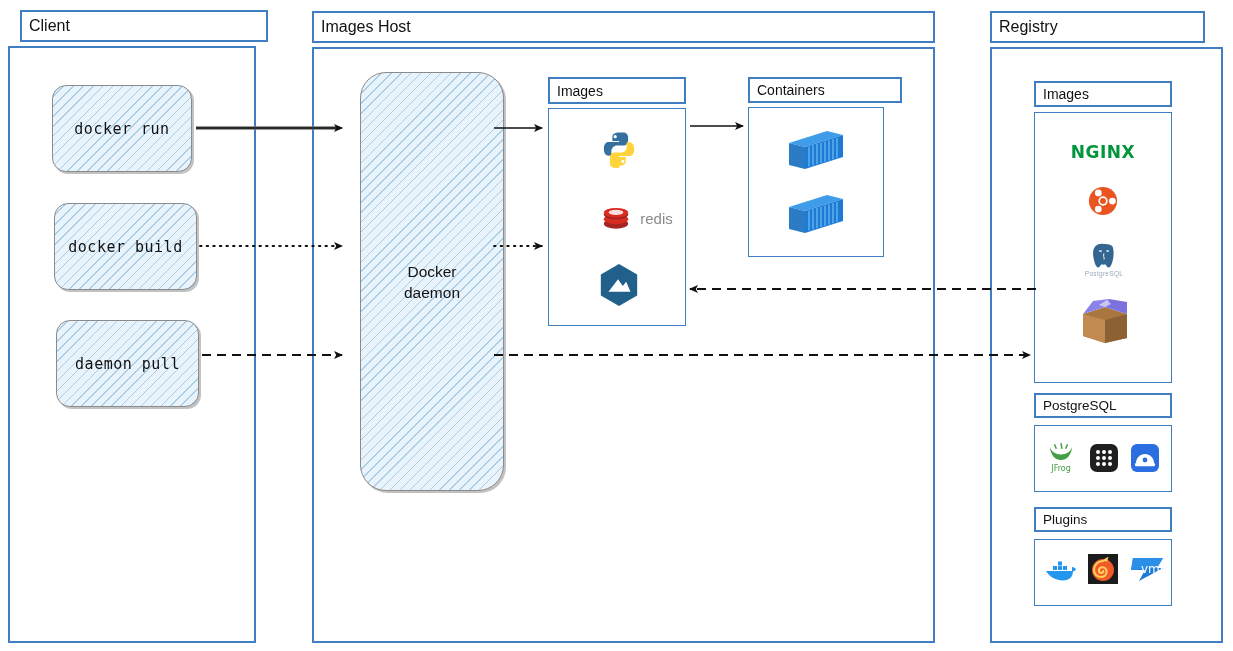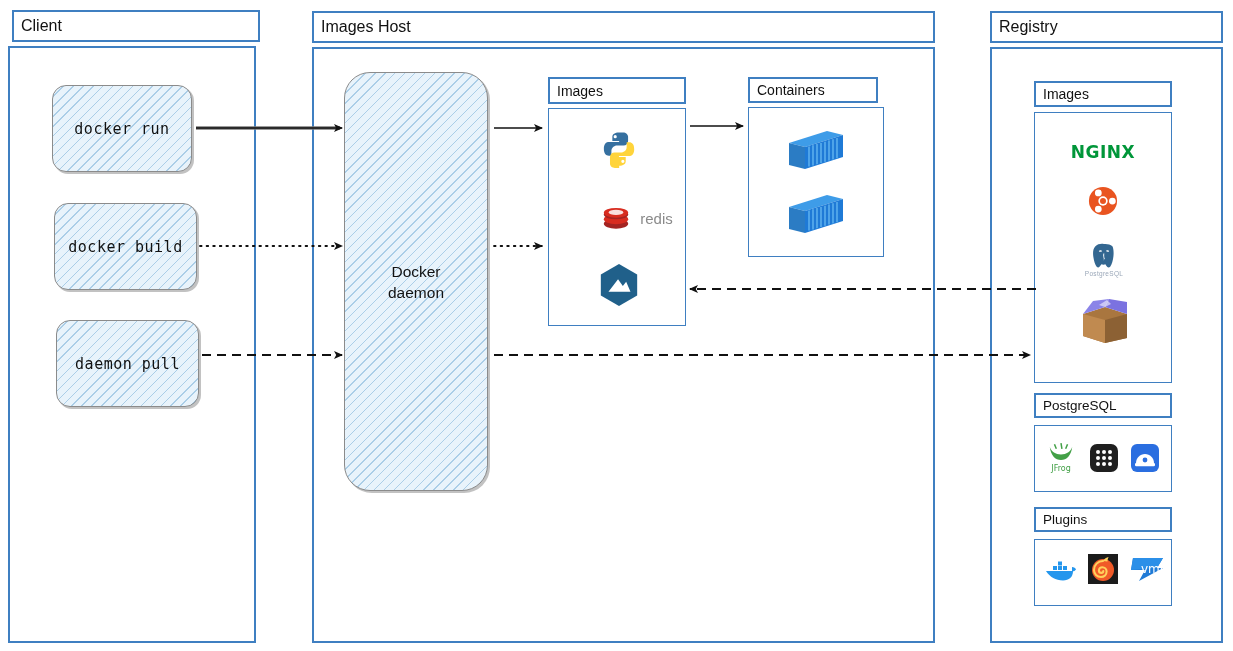--- a/index.html
+++ b/index.html
@@ -42,41 +42,41 @@
            color:#fff;}
   .jfrog-txt{font-family:"DejaVu Sans",sans-serif;font-weight:normal;font-size:8px;
              color:#43a047;}
   svg{display:block;}
 </style>
 </head>
 <body>
 
 <div class="stage">
 
-  <div class="hdr" style="left:12px;top:10px;width:248px;height:32px;">
+  <div class="hdr" style="left:20px;top:10px;width:248px;height:32px;">
     <span style="font-size:16px;">Client</span>
   </div>
   <div class="panel" style="left:8px;top:46px;width:248px;height:597px;"></div>
 
   <div class="sketch" style="left:54px;top:203px;width:143px;height:87px;">
     <span>docker build</span>
   </div>
   <div class="sketch" style="left:52px;top:85px;width:140px;height:87px;">
     <span>docker run</span>
   </div>
   <div class="sketch" style="left:56px;top:320px;width:143px;height:87px;">
     <span>daemon pull</span>
   </div>
 
   <div class="hdr" style="left:312px;top:11px;width:623px;height:32px;">
     <span style="font-size:16px;">Images Host</span>
   </div>
   <div class="panel" style="left:312px;top:47px;width:623px;height:596px;"></div>
 
-  <div class="sketch daemon" style="left:344px;top:72px;width:144px;height:419px;">
+  <div class="sketch daemon" style="left:360px;top:72px;width:144px;height:419px;">
     <span>Docker</span>
     <span>daemon</span>
   </div>
 
   <div class="hdr" style="left:548px;top:77px;width:138px;height:27px;">
     <span style="font-size:14px;">Images</span>
   </div>
   <div class="panel thin" style="left:548px;top:108px;width:138px;height:218px;"></div>
 
   <div class="icn" style="left:598px;top:128px;width:42px;height:42px;">
@@ -97,21 +97,21 @@
     <span class="lbl-redis">redis</span>
   </div>
 
   <div class="icn" style="left:597px;top:263px;width:44px;height:44px;">
     <svg width="42" height="44" viewBox="0 0 42 46">
       <polygon points="21,1 40,12 40,34 21,45 2,34 2,12" fill="#20608a"></polygon>
       <path d="M10 30 L20 17 L25 24 L28.5 19.5 L33 30 Z" fill="#ffffff"></path>
     </svg>
   </div>
 
-  <div class="hdr" style="left:748px;top:77px;width:130px;height:26px;">
+  <div class="hdr" style="left:748px;top:77px;width:154px;height:26px;">
     <span style="font-size:14px;">Containers</span>
   </div>
   <div class="panel thin" style="left:748px;top:107px;width:136px;height:150px;"></div>
 
   <div class="icn" style="left:786px;top:128px;width:60px;height:45px;">
     <svg width="58" height="43" viewBox="0 0 58 43">
       <polygon points="2,14 40,2 56,6 18,18" fill="#3E9CE8"></polygon>
       <polygon points="2,14 18,18 18,40 2,36" fill="#2B7CC4"></polygon>
       <polygon points="18,18 56,6 56,28 18,40" fill="#1F7AD6"></polygon>
       <g stroke="#6FC0F5" stroke-width="1.2">
@@ -137,21 +137,21 @@
         <line x1="30" y1="35.2" x2="30" y2="15.1"></line>
           <line x1="34" y1="34" x2="34" y2="13.9"></line>
         <line x1="38" y1="32.8" x2="38" y2="12.7"></line>
           <line x1="42" y1="31.6" x2="42" y2="11.5"></line>
         <line x1="46" y1="30.4" x2="46" y2="10.3"></line>
           <line x1="50" y1="29.2" x2="50" y2="9.1"></line>
       </g>
     </svg>
   </div>
 
-  <div class="hdr" style="left:990px;top:11px;width:233px;height:32px;">
+  <div class="hdr" style="left:990px;top:11px;width:215px;height:32px;">
     <span style="font-size:16px;">Registry</span>
   </div>
   <div class="panel" style="left:990px;top:47px;width:233px;height:596px;"></div>
 
   <div class="hdr" style="left:1034px;top:81px;width:138px;height:26px;">
     <span style="font-size:14px;">Images</span>
   </div>
   <div class="panel thin" style="left:1034px;top:112px;width:138px;height:271px;"></div>
 
   <div class="icn" style="left:1063px;top:140px;width:80px;height:24px;">

